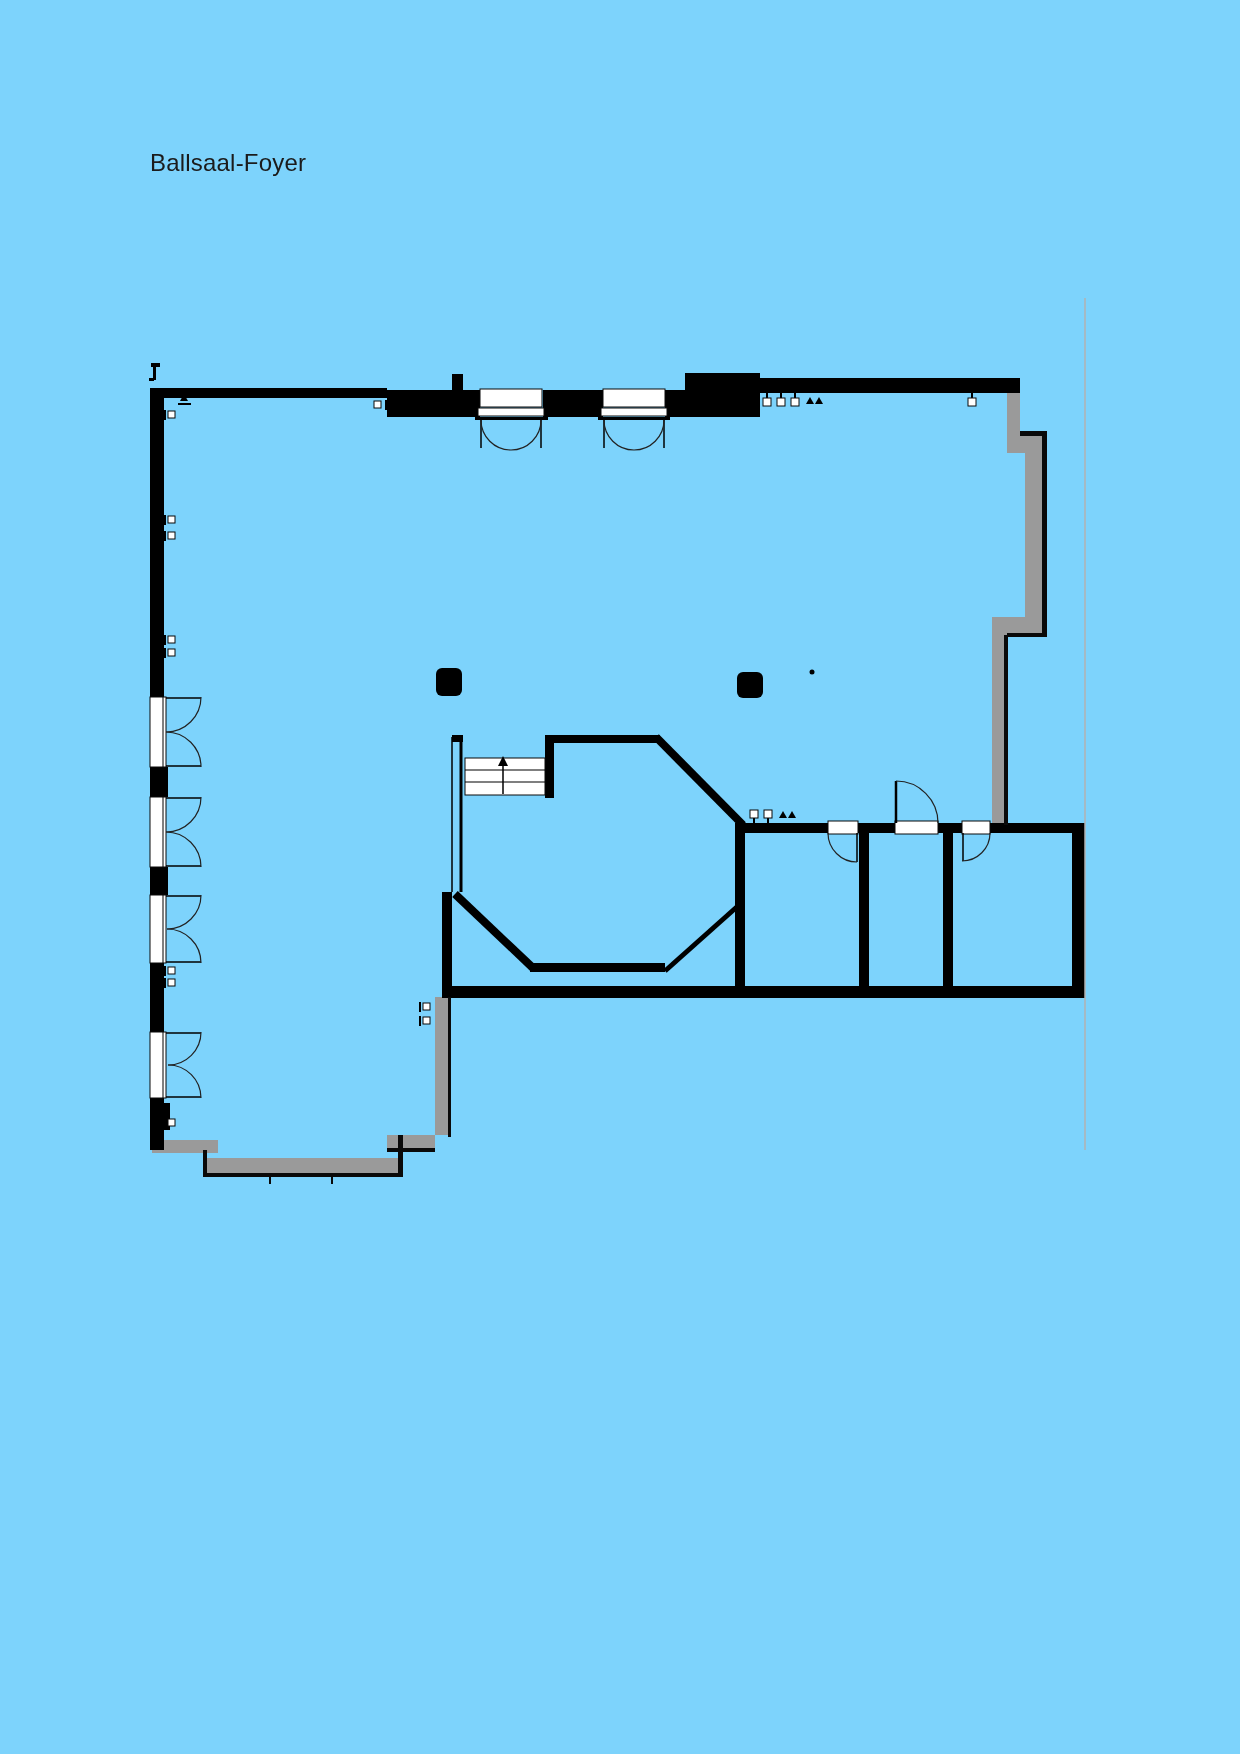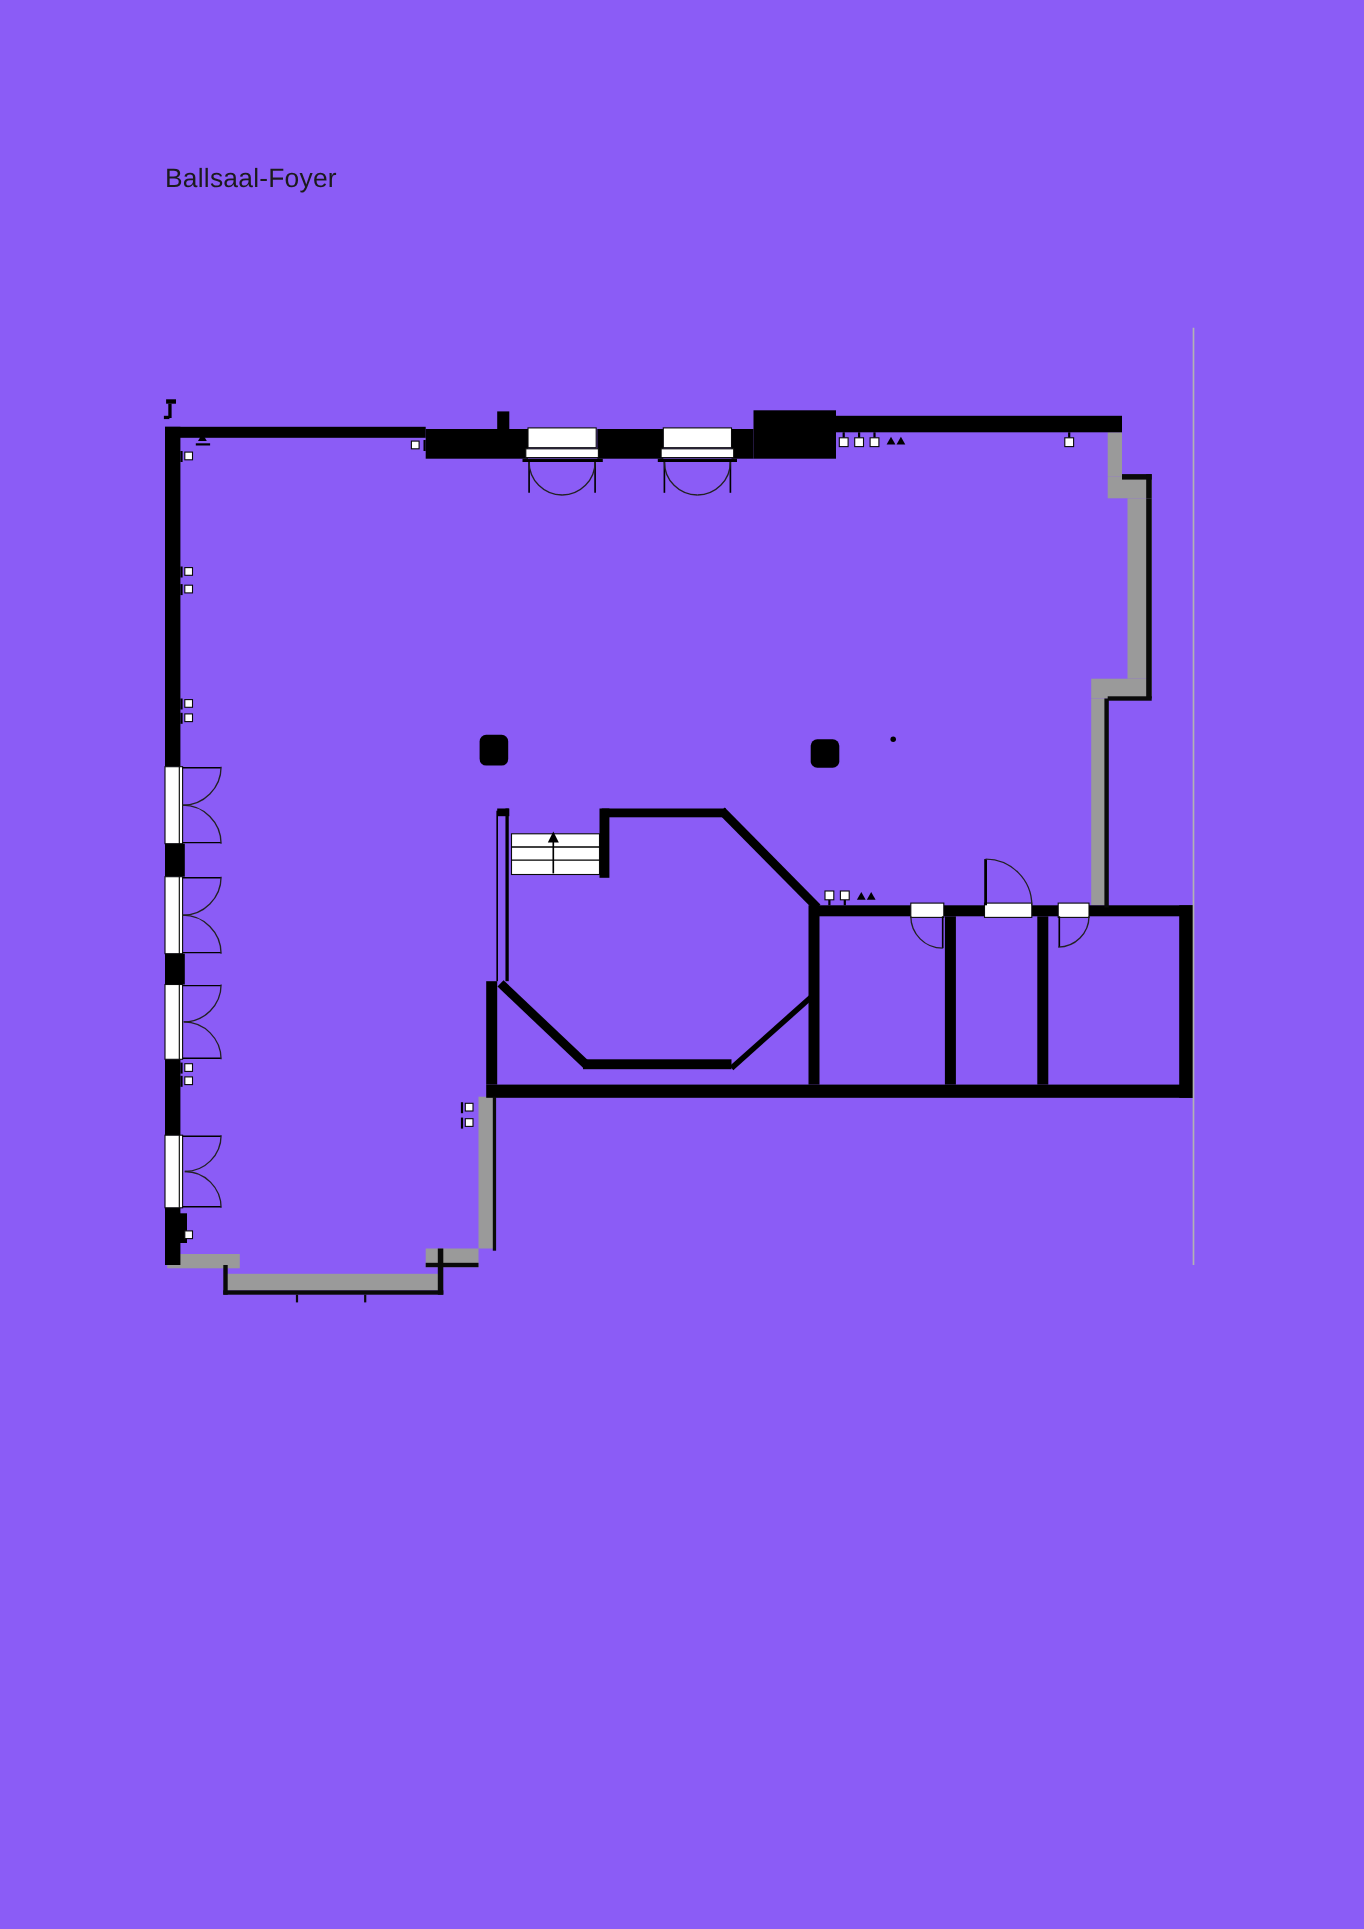--- a/index.html
+++ b/index.html
@@ -1,19 +1,19 @@
 <!DOCTYPE html>
 <html><head>
 <meta charset="utf-8">
 <style>
   html,body{margin:0;padding:0;background:#ffffff;}
   #page{
     position:relative;
     width:1240px;height:1754px;
-    background:#8b5cf6;
+    background:#7dd3fc;
     font-family:"Liberation Sans", sans-serif;
     overflow:hidden;
   }
   #title{
     position:absolute;
     left:150px;top:150px;
     font-size:24px;
     line-height:26px;
     color:#1b1b1b;
     font-weight:400;

